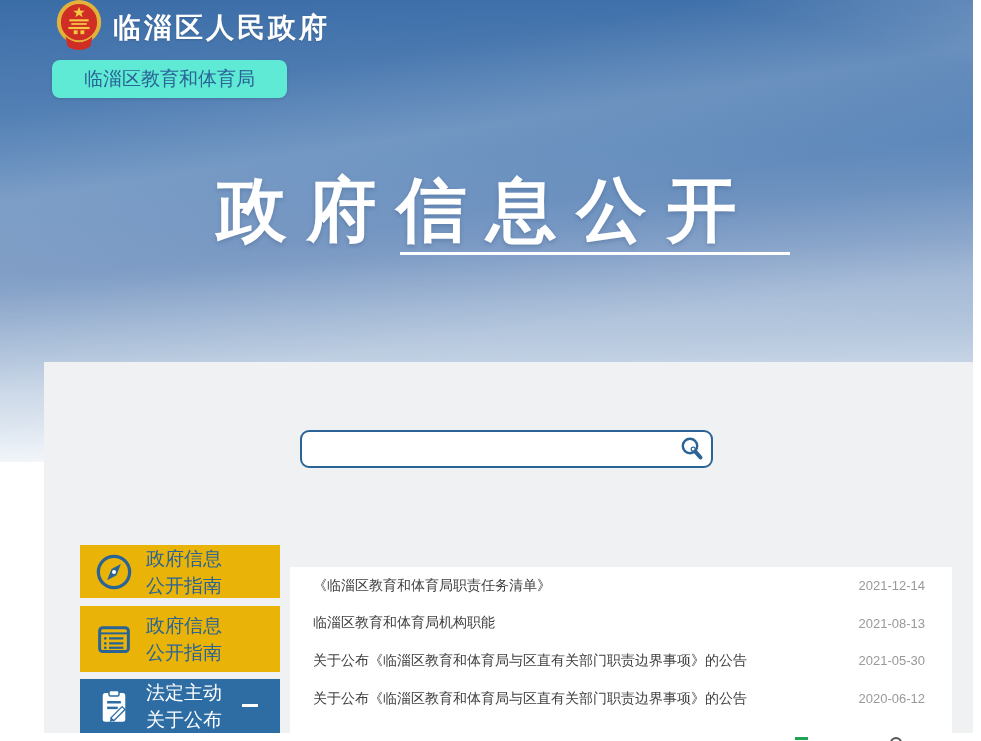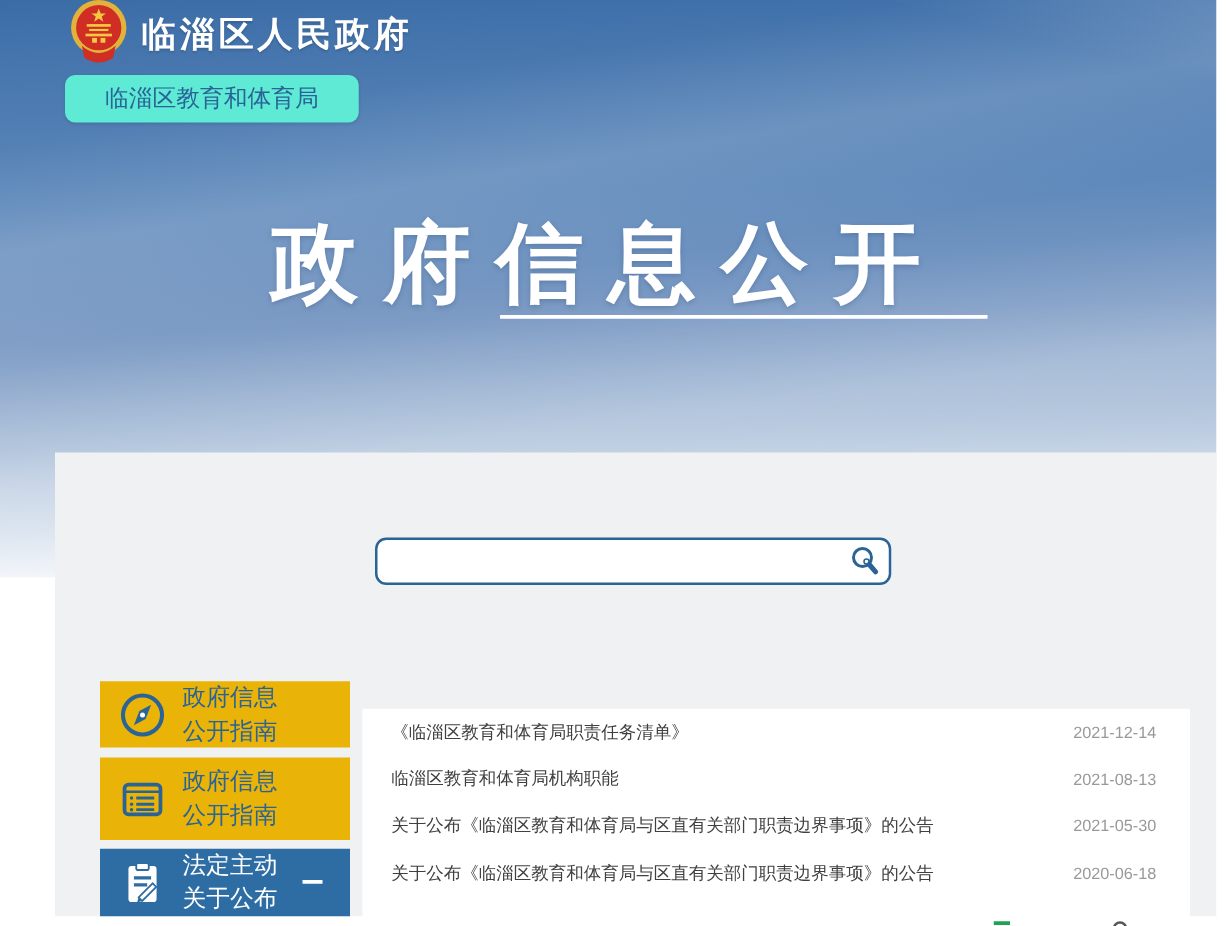--- a/index.html
+++ b/index.html
@@ -199,18 +199,18 @@
   <div class="article-row">
     <span class="article-title">临淄区教育和体育局机构职能</span>
     <span class="article-date">2021-08-13</span>
   </div>
   <div class="article-row">
     <span class="article-title">关于公布《临淄区教育和体育局与区直有关部门职责边界事项》的公告</span>
     <span class="article-date">2021-05-30</span>
   </div>
   <div class="article-row">
     <span class="article-title">关于公布《临淄区教育和体育局与区直有关部门职责边界事项》的公告</span>
-    <span class="article-date">2020-06-18</span>
+    <span class="article-date">2020-06-12</span>
   </div>
 </div>
 
 <div class="footer-green"></div>
 <div class="footer-dark"></div>
 
 </body></html>

